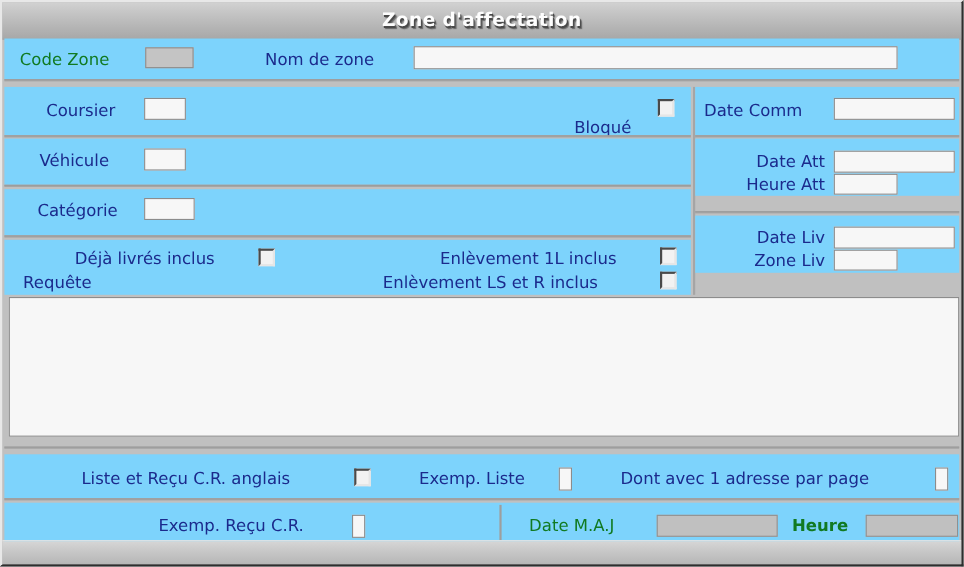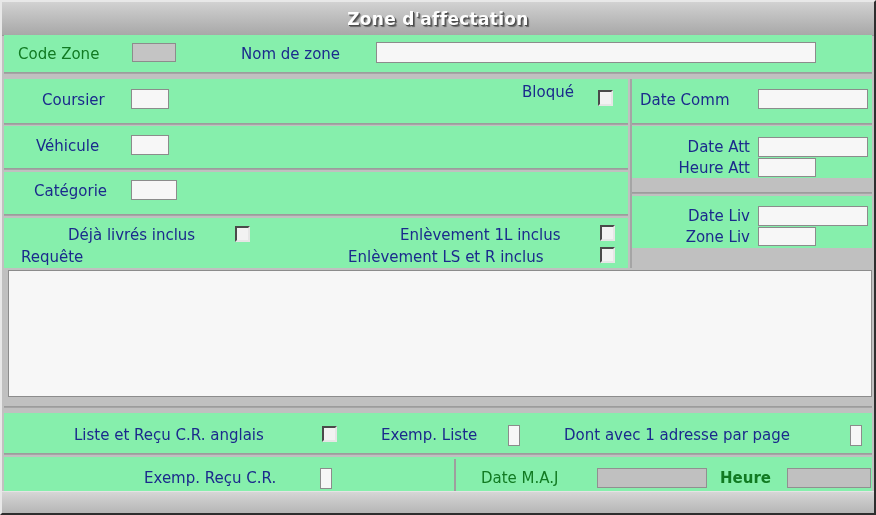--- a/index.html
+++ b/index.html
@@ -43,21 +43,21 @@
     font-weight: bold;
     color: #fdfdfd;
     letter-spacing: 0.3px;
     text-shadow: 1px 1px 0 #4a4a4a, 2px 2px 1px rgba(40,40,40,0.55);
   }
 
   
   .panel {
     position: absolute;
     box-sizing: border-box;
-    background: #86efac;
+    background: #7dd3fc;
   }
 
   .hr {
     position: absolute;
     height: 2px;
     background: #a5a5a5;
     border-top: 1px solid #9c9c9c;
     box-sizing: border-box;
   }
   .vr {
@@ -144,21 +144,21 @@
     <input class="inp readonly" style="left: 128px; top: 8px; width: 44px; height: 19px;" readonly="" value="">
     <span class="lbl" style="left:237px; top:10px;">Nom de zone</span>
     <input class="inp" style="left: 372px; top: 7px; width: 440px; height: 21px;" value="">
   </div>
 
   <div class="hr" style="left:2px; top:70px; width:868px;"></div>
 
   <div class="panel" style="left:2px; top:77px; width:624px; height:44px;">
     <span class="lbl" style="left:38px; top:12px;">Coursier</span>
     <input class="inp" style="left: 127px; top: 10px; width: 38px; height: 20px;" value="">
-    <span class="lbl" style="left:518px; top:4px;">Bloqué</span>
+    <span class="lbl" style="left:518px; top:28px;">Bloqué</span>
     <div class="cbx" style="left:594px; top:11px;"></div>
   </div>
 
   <div class="hr" style="left:2px; top:121px; width:624px;"></div>
 
   <div class="panel" style="left:2px; top:124px; width:624px; height:42px;">
     <span class="lbl" style="left:32px; top:11px;text-align:center;">Véhicule</span>
     <input class="inp" style="left: 127px; top: 9px; width: 38px; height: 20px;" value="">
   </div>
 

